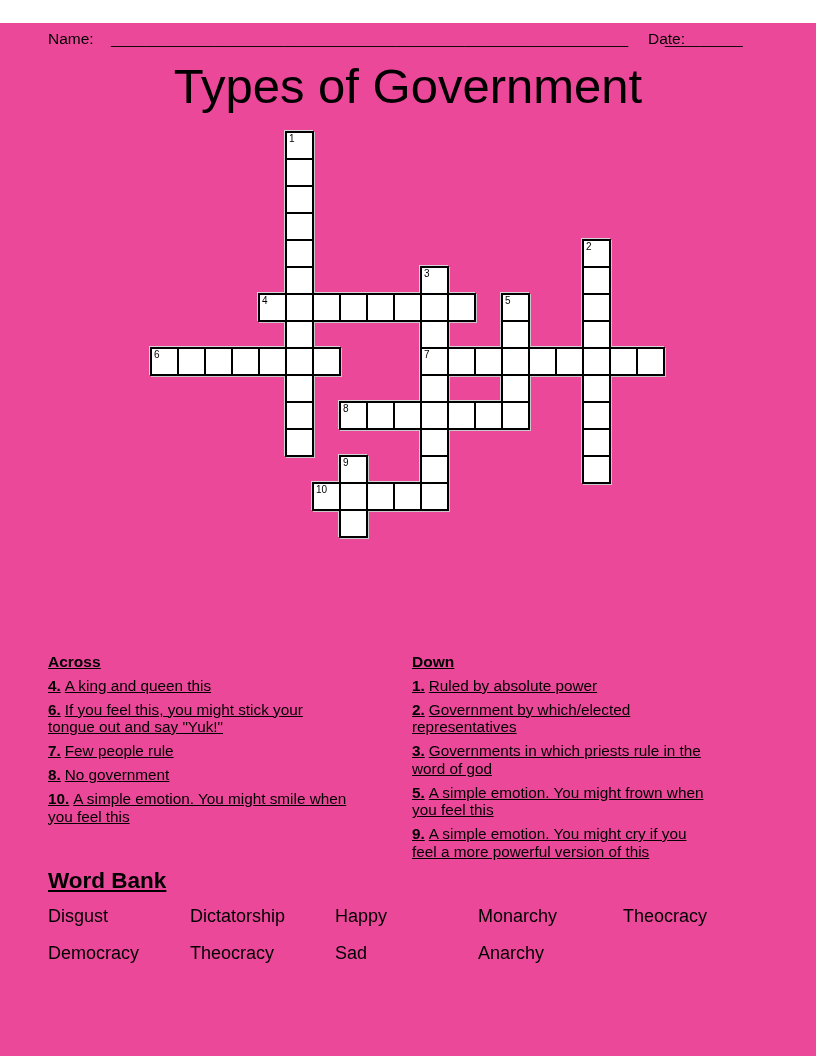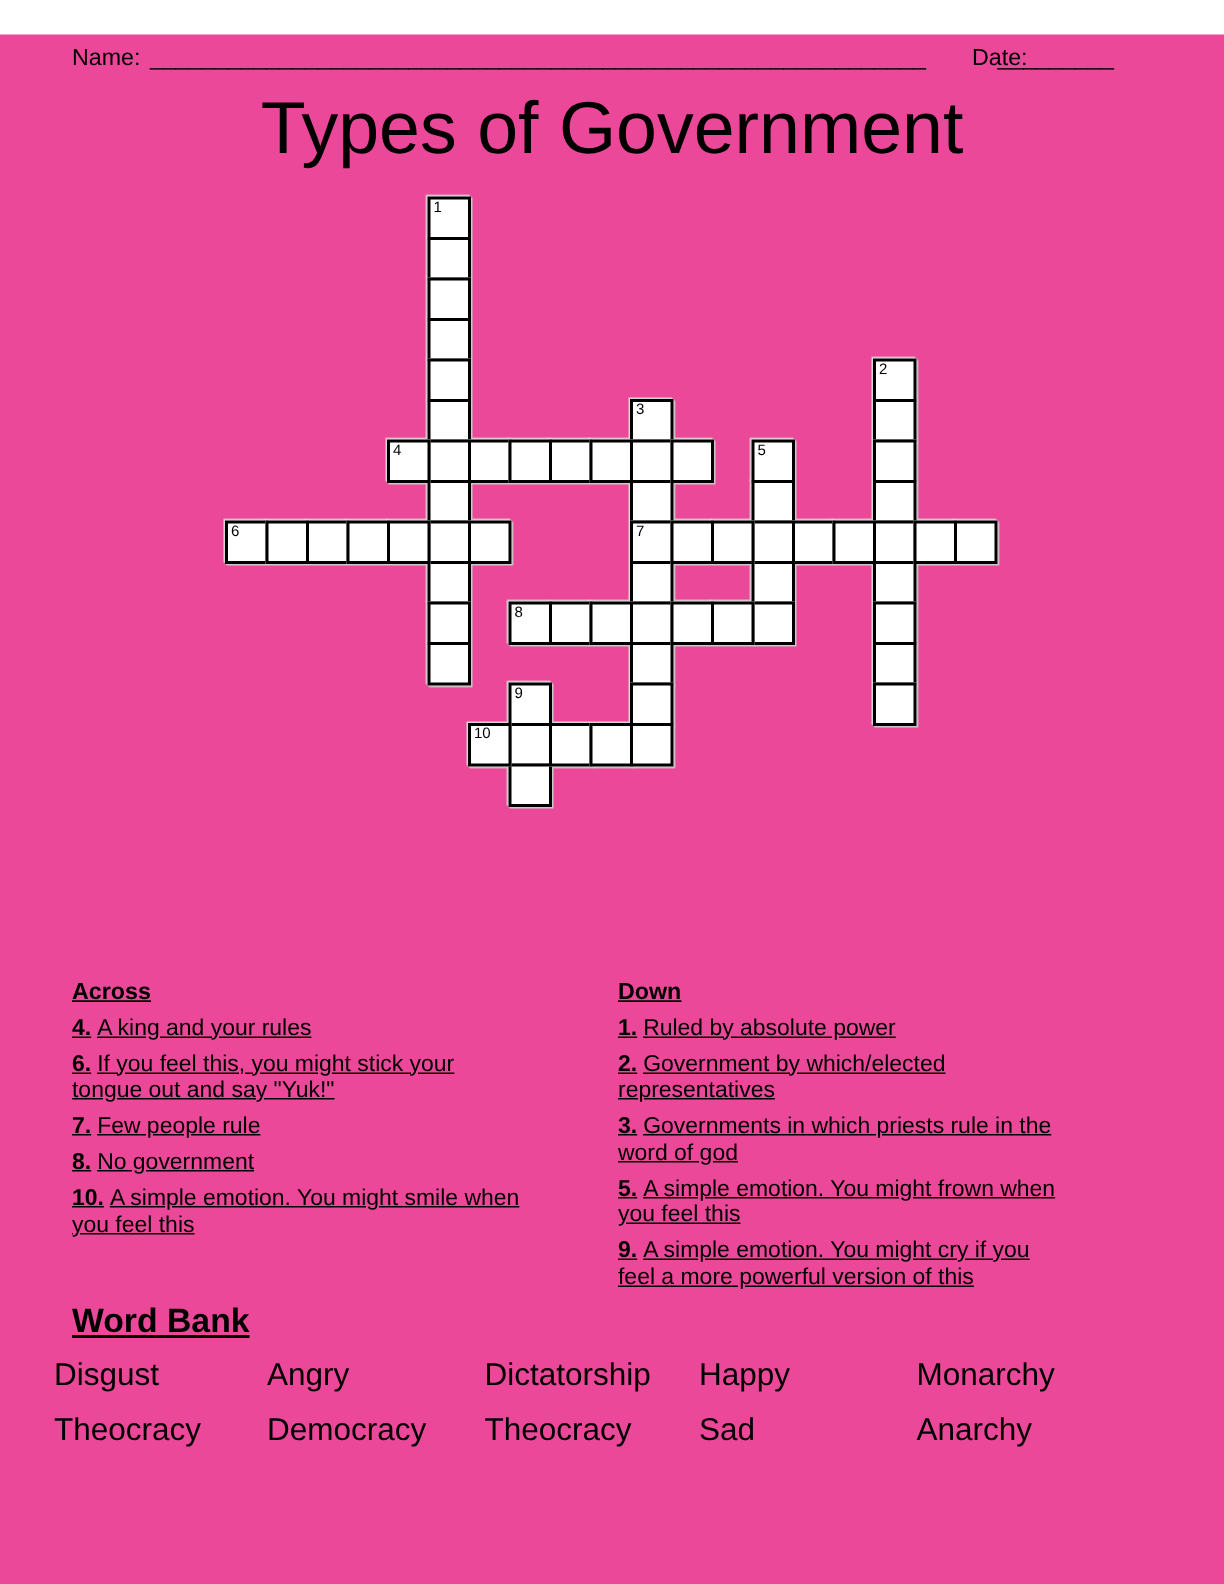--- a/index.html
+++ b/index.html
@@ -11,21 +11,21 @@
     background: #ec4899;
     color: #000;
     font-family: "Liberation Sans", "DejaVu Sans", sans-serif;
     overflow: hidden;
     margin-top: 23px;
   }
 
   
   .hdr-label { position: absolute; top: 7px; font-size: 15.5px; line-height: 18px; }
   #name-label { left: 48px; }
-  #name-line  { left: 100px; letter-spacing: 0; white-space: nowrap; }
+  #name-line  { left: 111px; letter-spacing: 0; white-space: nowrap; }
   #date-label { left: 648px; }
   #date-line  { left: 665px; white-space: nowrap; }
 
   
   .title {
     position: absolute;
     top: 34px; left: 0; right: 0;
     text-align: center;
     font-size: 49px;
     line-height: 58px;
@@ -70,25 +70,25 @@
   .wb-heading {
     position: absolute;
     left: 48px; top: 844px;
     font-size: 22.5px;
     line-height: 28px;
     font-weight: bold;
     text-decoration: underline;
   }
   .wb-grid {
     position: absolute;
-    left: 36px; top: 875px;
+    left: 48px; top: 875px;
     width: 745px;
     display: grid;
     grid-template-columns: 142px 145px 143px 145px auto;
-    font-size: 21px;
+    font-size: 18px;
     line-height: 37px;
   }
 </style>
 </head>
 <body>
 
 <div class="page">
 
   <span class="hdr-label" id="name-label">Name:</span>
   <span class="hdr-label" id="name-line">____________________________________________________________</span>
@@ -180,21 +180,21 @@
       <div class="cell" style="left: 162px; top: 351px;">
         <span class="cnum">10</span>
       </div>
       <div class="cell" style="left: 216px; top: 351px;"></div>
       <div class="cell" style="left: 243px; top: 351px;"></div>
     </div>
 
   <div class="clue-col" id="across-col">
     <div class="clue-heading">Across</div>
     <div id="across-list">
-        <div class="clue"><span class="num">4.</span><span>A king and your rules</span></div>
+        <div class="clue"><span class="num">4.</span><span>A king and queen this</span></div>
         <div class="clue"><span class="num">6.</span><span>If you feel this, you might stick your
 tongue out and say "Yuk!"</span></div>
         <div class="clue"><span class="num">7.</span><span>Few people rule</span></div>
         <div class="clue"><span class="num">8.</span><span>No government</span></div>
         <div class="clue"><span class="num">10.</span><span>A simple emotion. You might smile when
 you feel this</span></div>
       </div>
   </div>
 
   <div class="clue-col" id="down-col">
@@ -208,21 +208,20 @@
         <div class="clue"><span class="num">5.</span><span>A simple emotion. You might frown when
 you feel this</span></div>
         <div class="clue"><span class="num">9.</span><span>A simple emotion. You might cry if you
 feel a more powerful version of this</span></div>
       </div>
   </div>
 
   <div class="wb-heading">Word Bank</div>
   <div class="wb-grid" id="wb-grid">
       <div>Disgust</div>
-      <div>Angry</div>
       <div>Dictatorship</div>
       <div>Happy</div>
       <div>Monarchy</div>
       <div>Theocracy</div>
       <div>Democracy</div>
       <div>Theocracy</div>
       <div>Sad</div>
       <div>Anarchy</div>
     </div>
 

